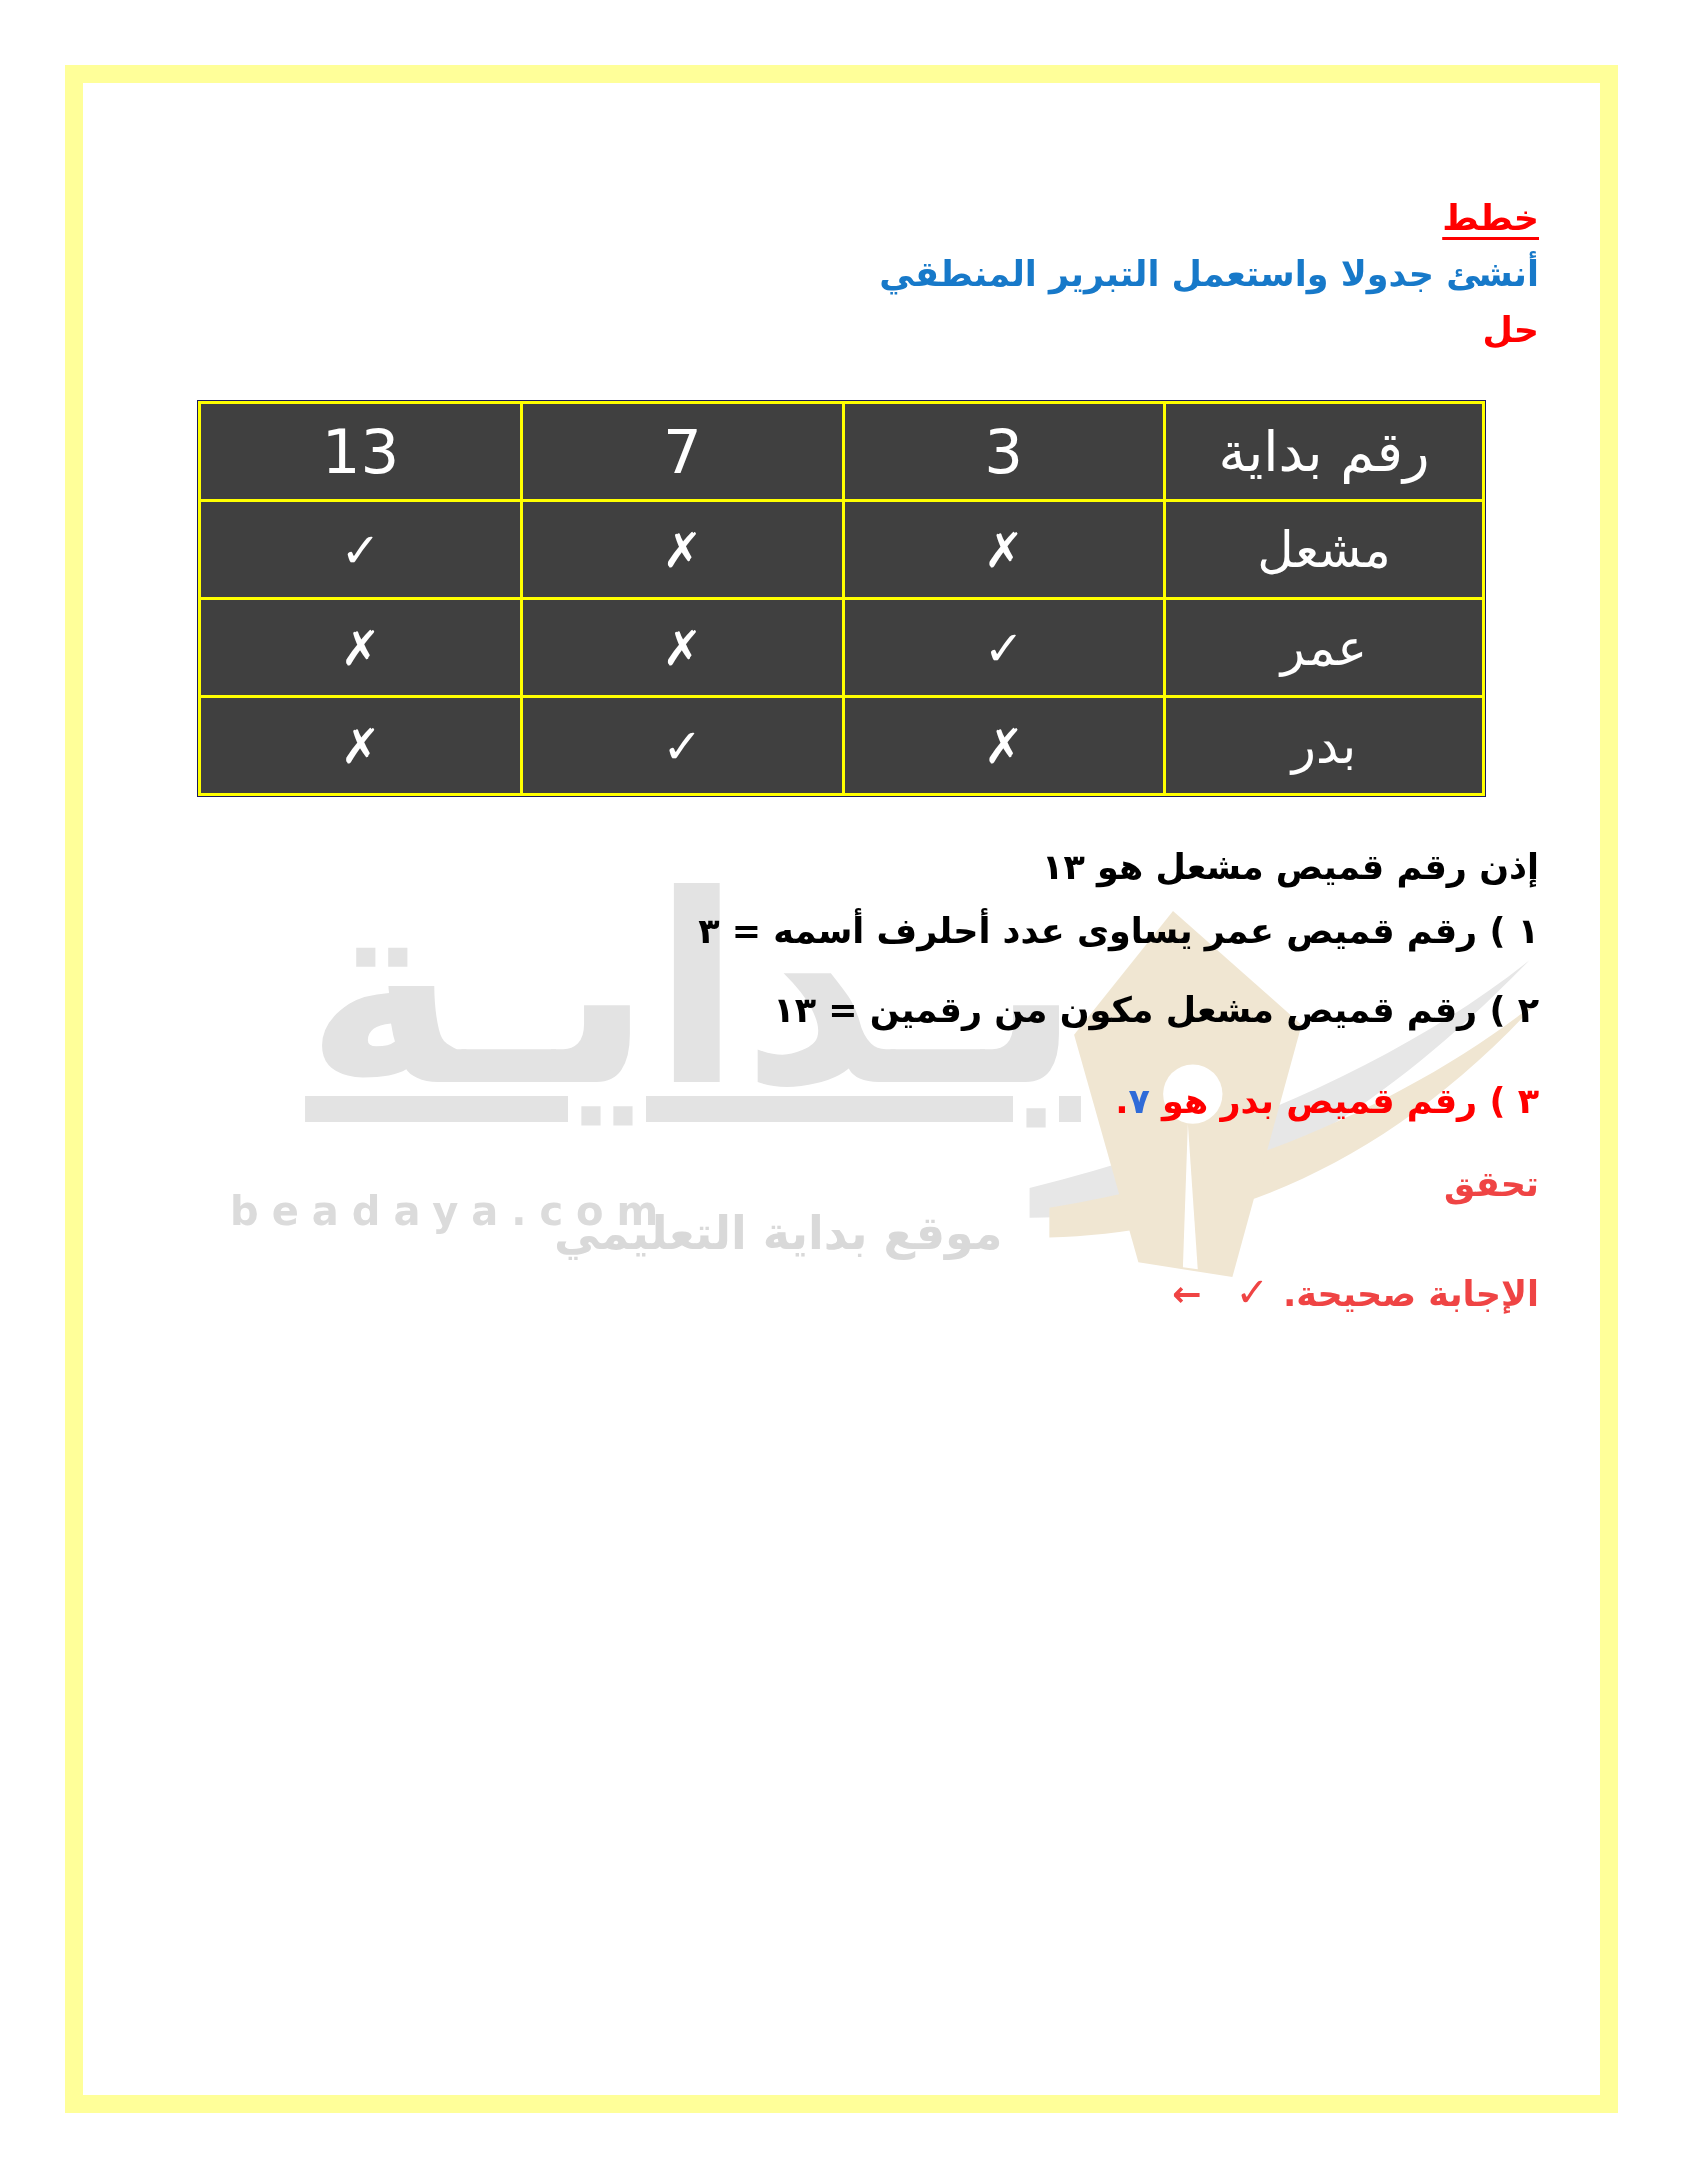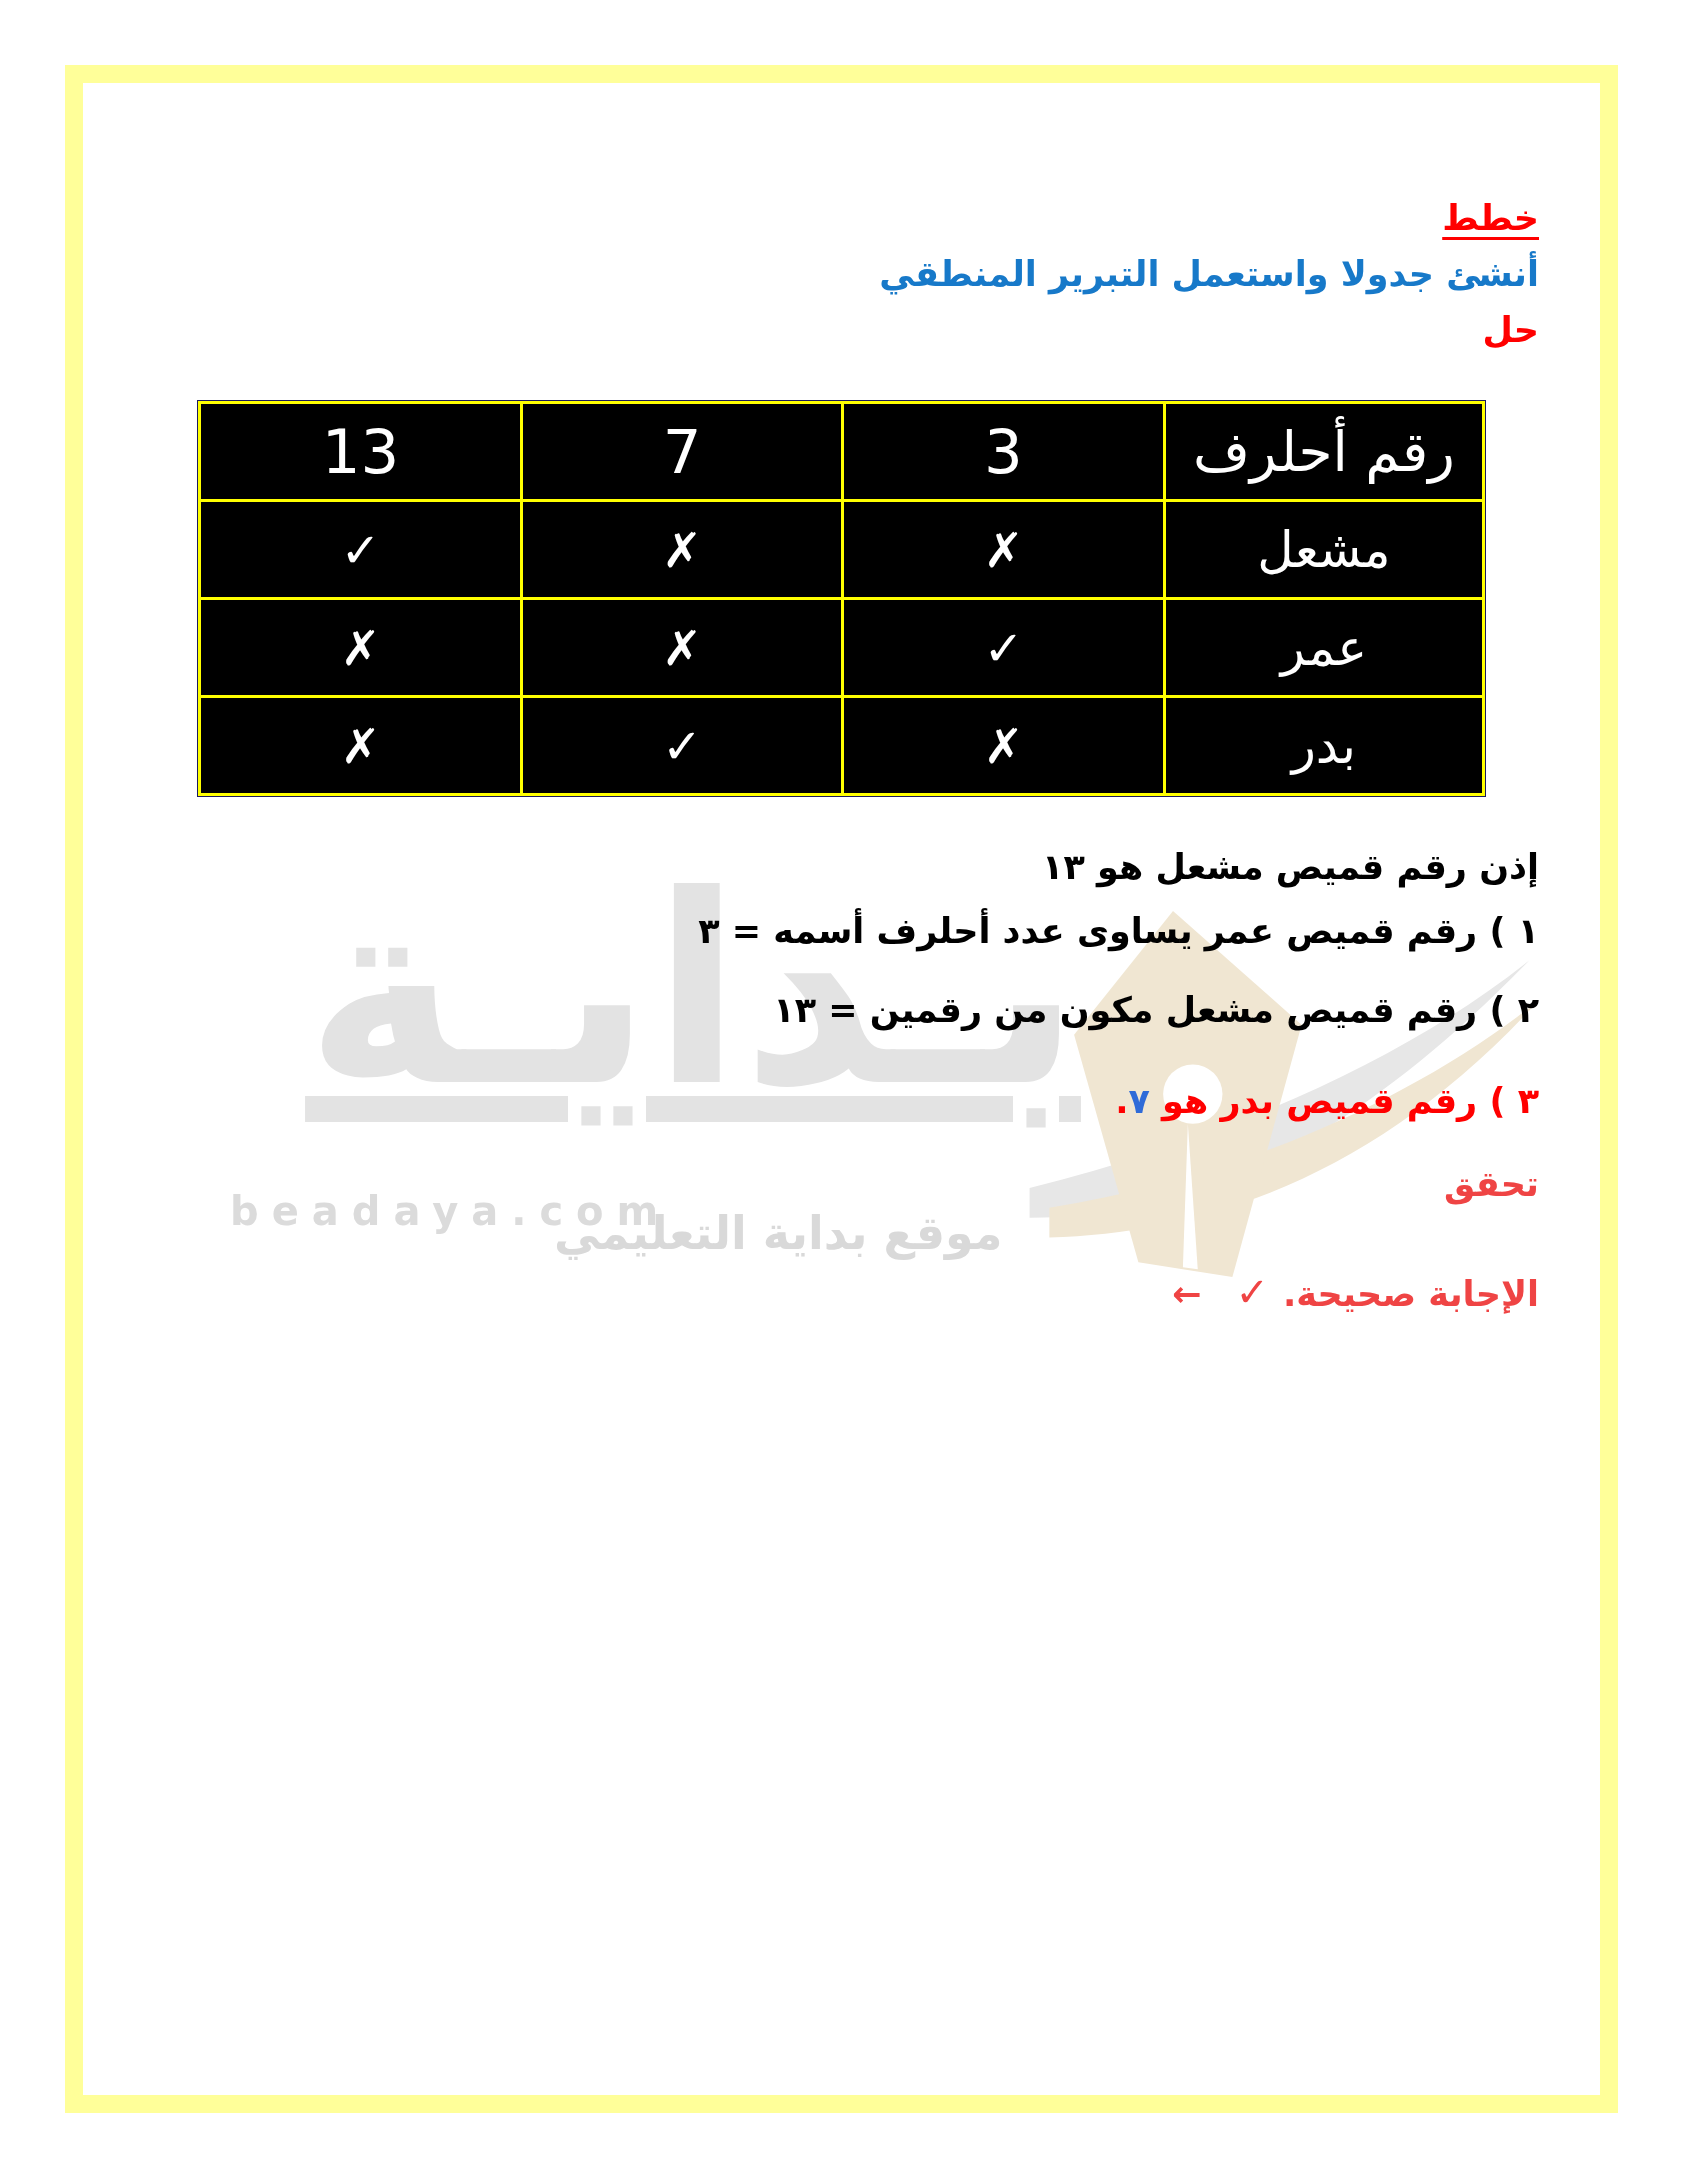--- a/index.html
+++ b/index.html
@@ -35,21 +35,21 @@
   .red{color:#FF0000;}
   .plan-label{text-decoration:underline;text-decoration-thickness:3px;text-underline-offset:7px;}
   .strategy{color:#1779C9;}
   
   .logic-table{
     position:absolute;left:198px;top:401px;z-index:2;
     width:1287px;height:380px;border-collapse:collapse;direction:rtl;
     outline:1px solid #1a1a5e;border:3px solid #FFFF00;
   }
   .logic-table td,.logic-table th{
-    background:#000000;border:3px solid #FFFF00;color:#ffffff;
+    background:#404040;border:3px solid #FFFF00;color:#ffffff;
     text-align:center;vertical-align:middle;font-weight:normal;height:95px;padding:0;
   }
   .col-name{width:319px;}
   .col-num{width:323px;}
   .th-title{font-size:55px;}
   .th-num{font-size:61px;}
   .td-name{font-size:50px;}
   .td-mark{font-size:48px;}
   
   .line{
@@ -89,21 +89,21 @@
 
   <div class="head-block">
     <div class="red plan-label">خطط</div>
     <div class="strategy">أنشئ جدولا واستعمل التبرير المنطقي</div>
     <div class="red">حل</div>
   </div>
 
   <table class="logic-table">
     <tbody>
       <tr>
-        <th class="col-name th-title">رقم أحلرف</th>
+        <th class="col-name th-title">رقم بداية</th>
         <th class="col-num th-num">3</th>
         <th class="col-num th-num">7</th>
         <th class="col-num th-num">13</th>
       </tr>
       <tr>
         <td class="td-name">مشعل</td>
         <td class="td-mark">✗</td>
         <td class="td-mark">✗</td>
         <td class="td-mark">✓</td>
       </tr>

